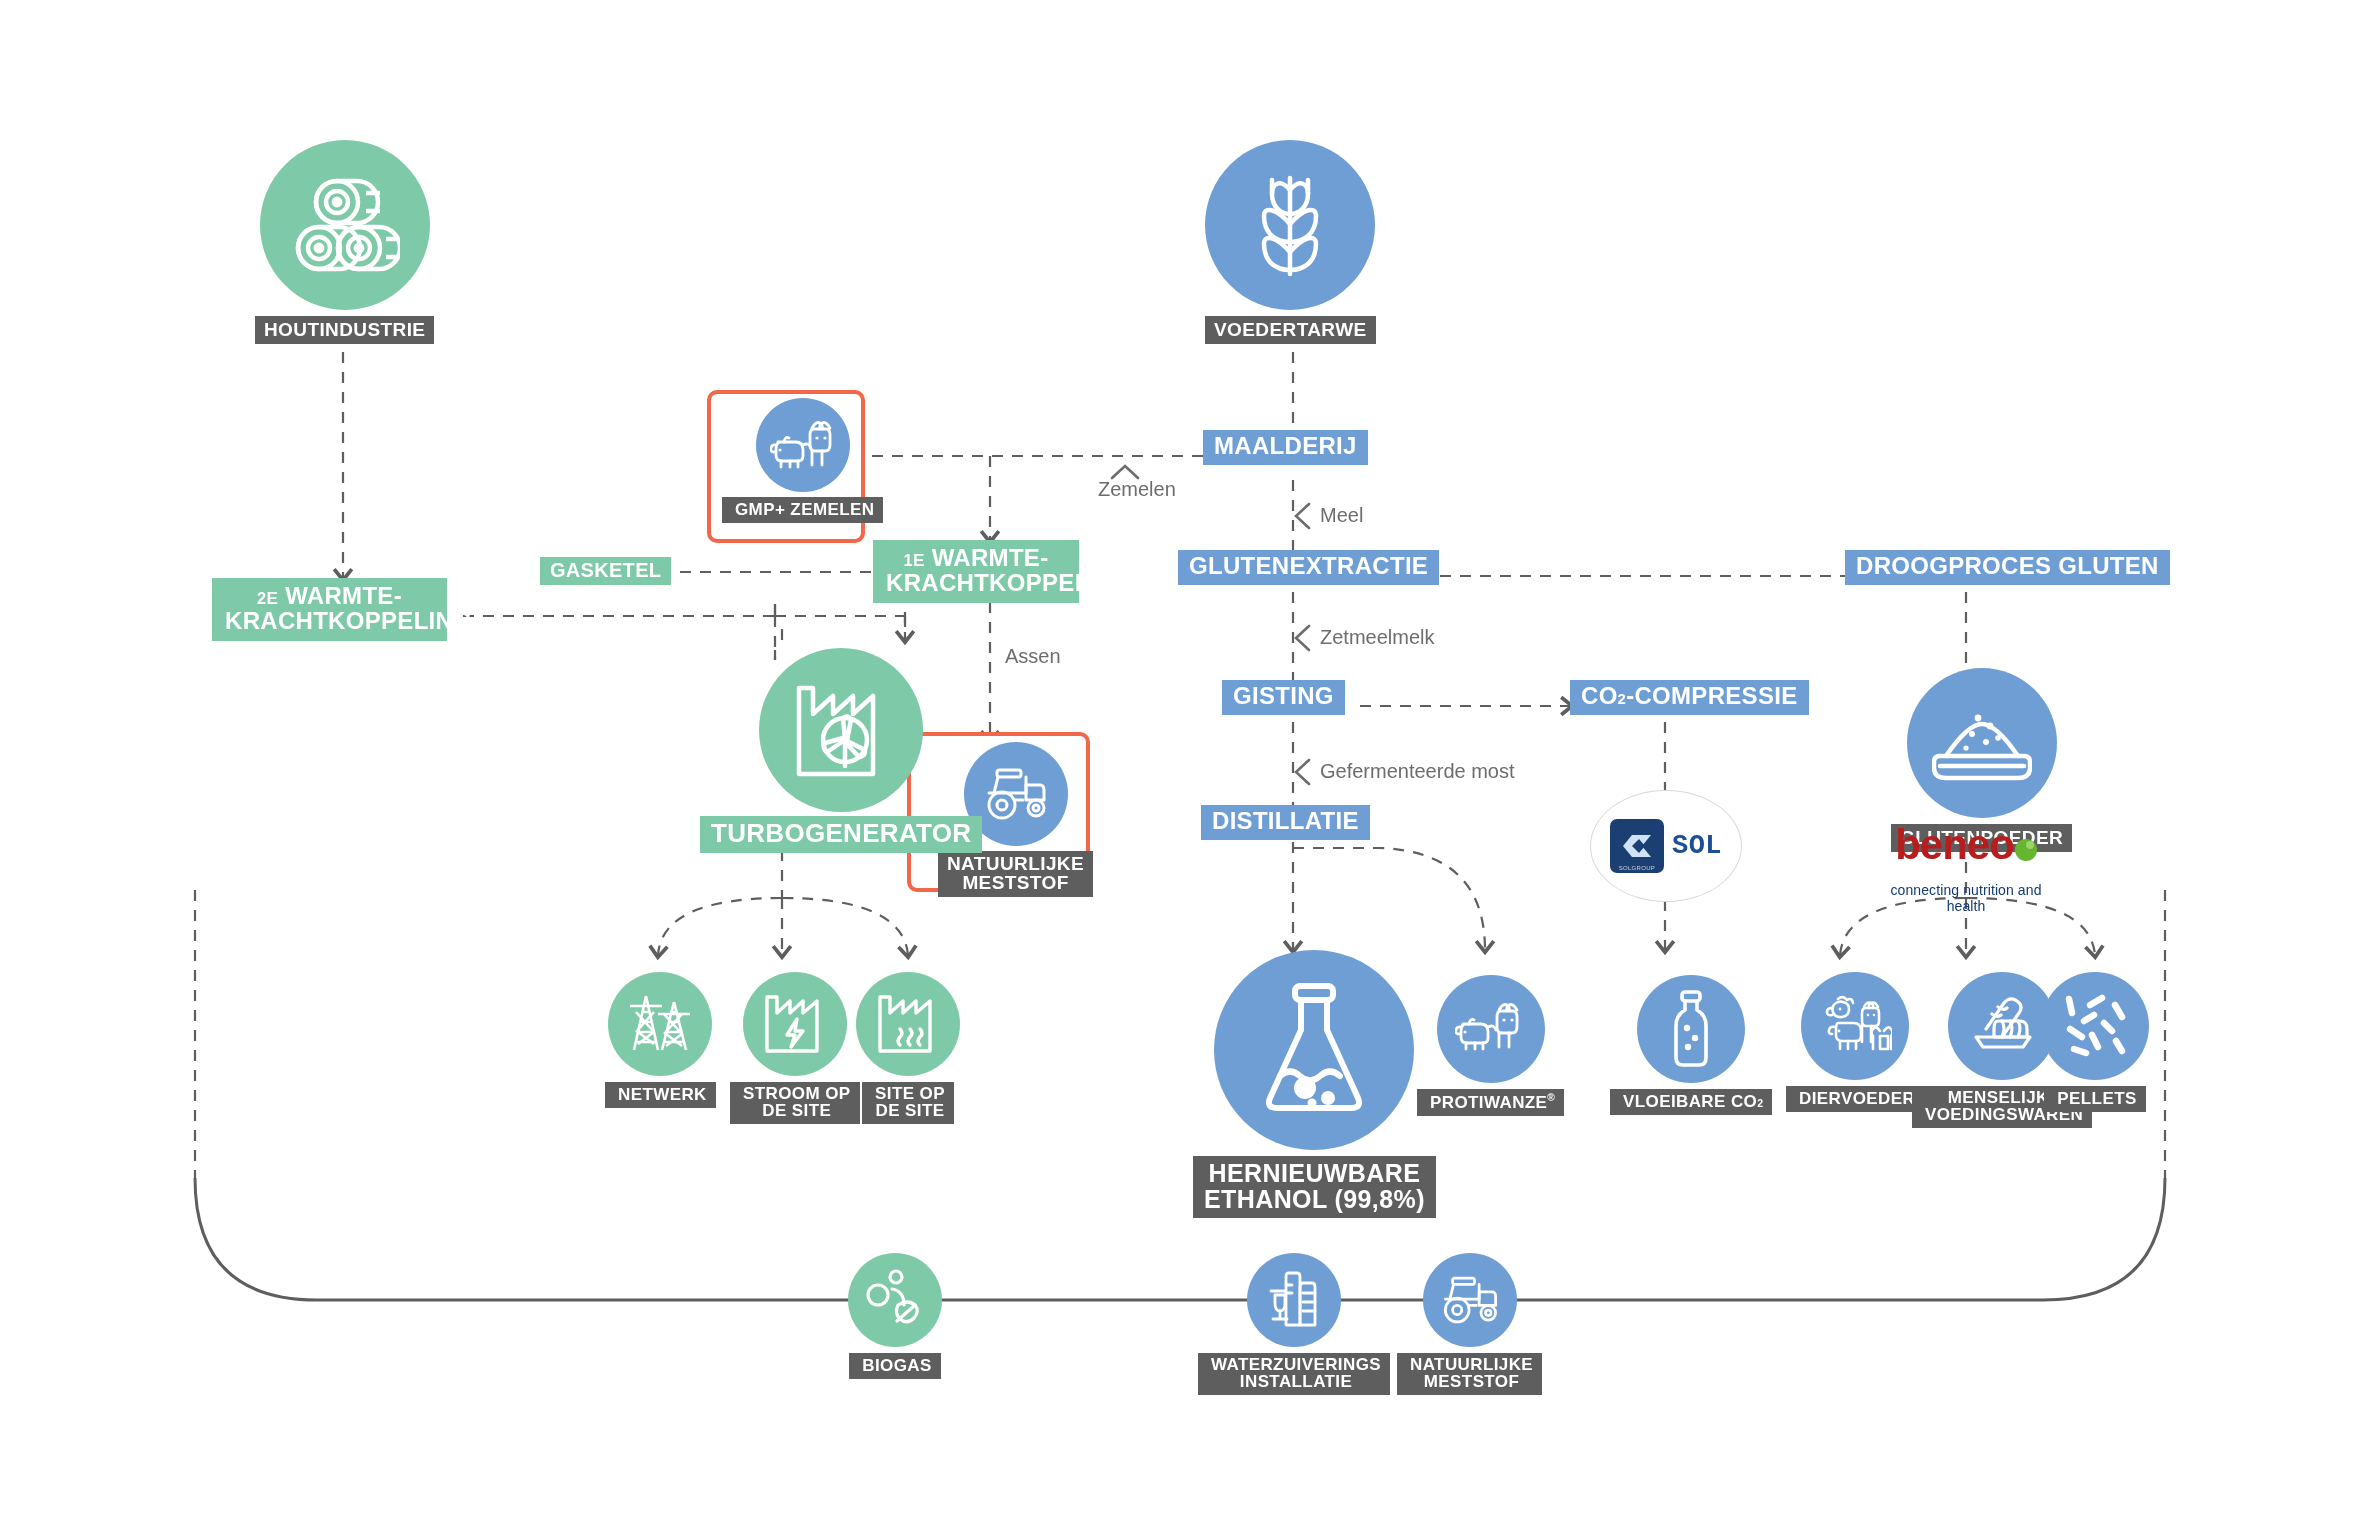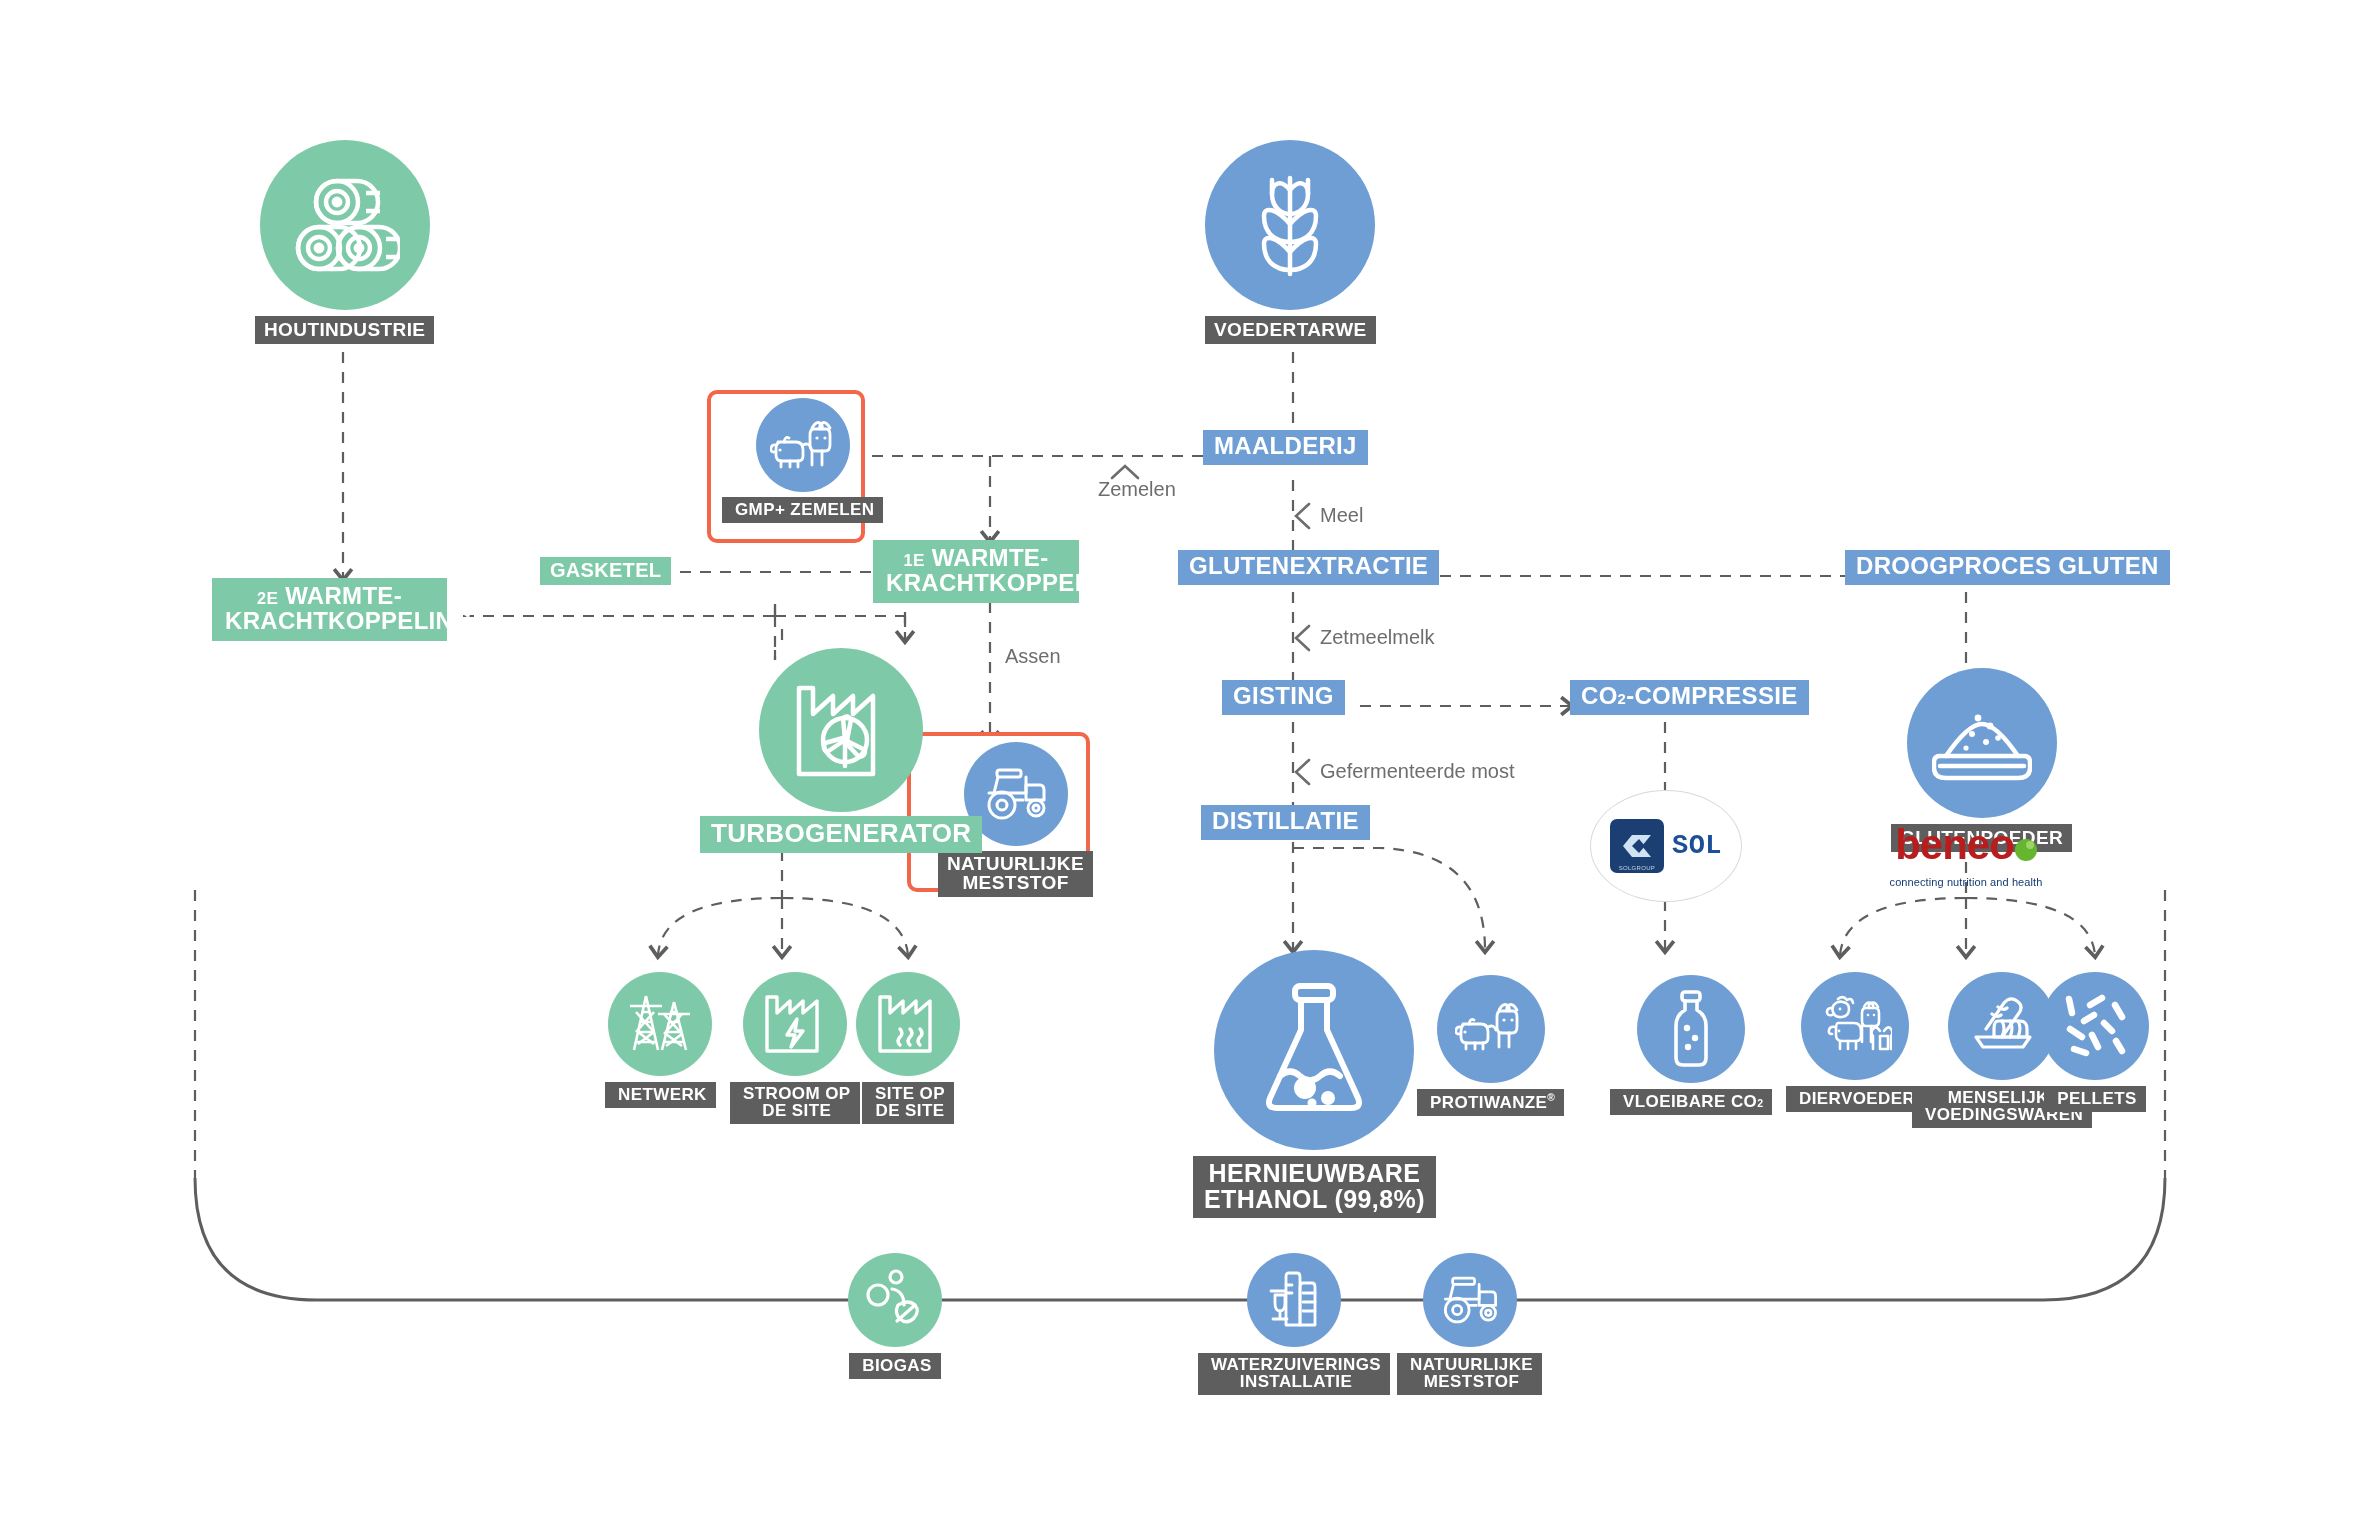--- a/index.html
+++ b/index.html
@@ -43,21 +43,21 @@
   .sol-ring{position:absolute;border:1.5px solid #d9d9d9;border-radius:50%;background:#fff;
             display:flex;align-items:center;justify-content:center;}
   .sol-box{width:54px;height:54px;background:#1b3f73;border-radius:7px;position:relative;
            display:flex;align-items:center;justify-content:center;}
   .sol-word{color:#1c4f96;font-weight:bold;font-size:27px;letter-spacing:.5px;margin-left:8px;font-family:Liberation Mono, monospace;}
   .sol-grp{position:absolute;bottom:2px;left:0;right:0;text-align:center;font-size:6px;color:#c8d2e0;letter-spacing:.3px;}
 
   
   .beneo{position:absolute;text-align:center;}
   .beneo .word{color:#b91c1c;font-weight:bold;font-size:42px;letter-spacing:-1px;line-height:1;margin-top:34px;}
-  .beneo .tag{color:#123b73;font-size:11px;letter-spacing:.1px;margin-top:10px;}
+  .beneo .tag{color:#123b73;font-size:14px;letter-spacing:.1px;margin-top:16px;}
   .beneo .dot{display:inline-block;width:22px;height:22px;border-radius:50%;background:#66b52e;
               vertical-align:-2px;margin-left:1px;position:relative;}
   .beneo .dot::after{content:"";position:absolute;width:8px;height:8px;border-radius:50%;
               background:#9ed36a;top:2px;right:3px;}
 </style>
 </head>
 <body>
 
 <div id="stage">
 

